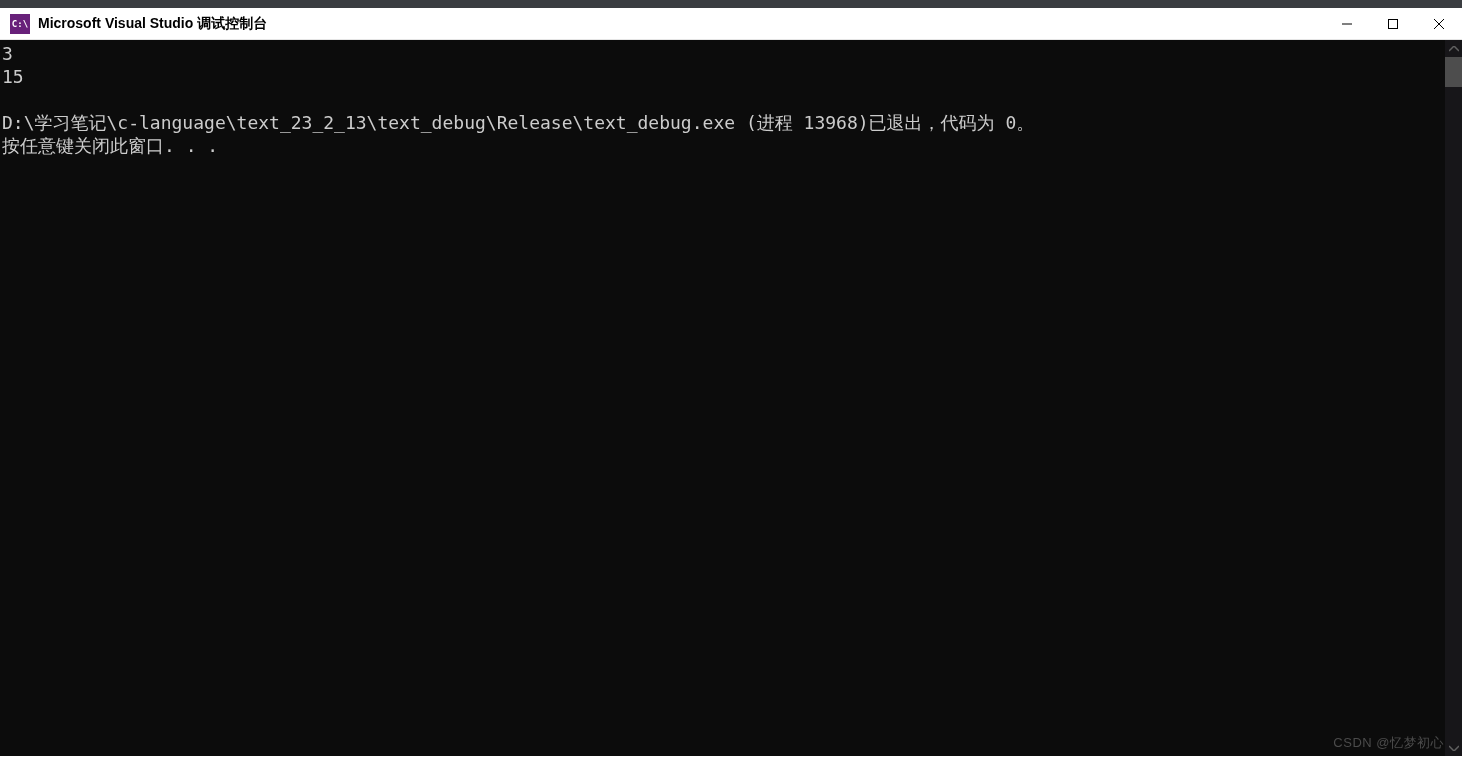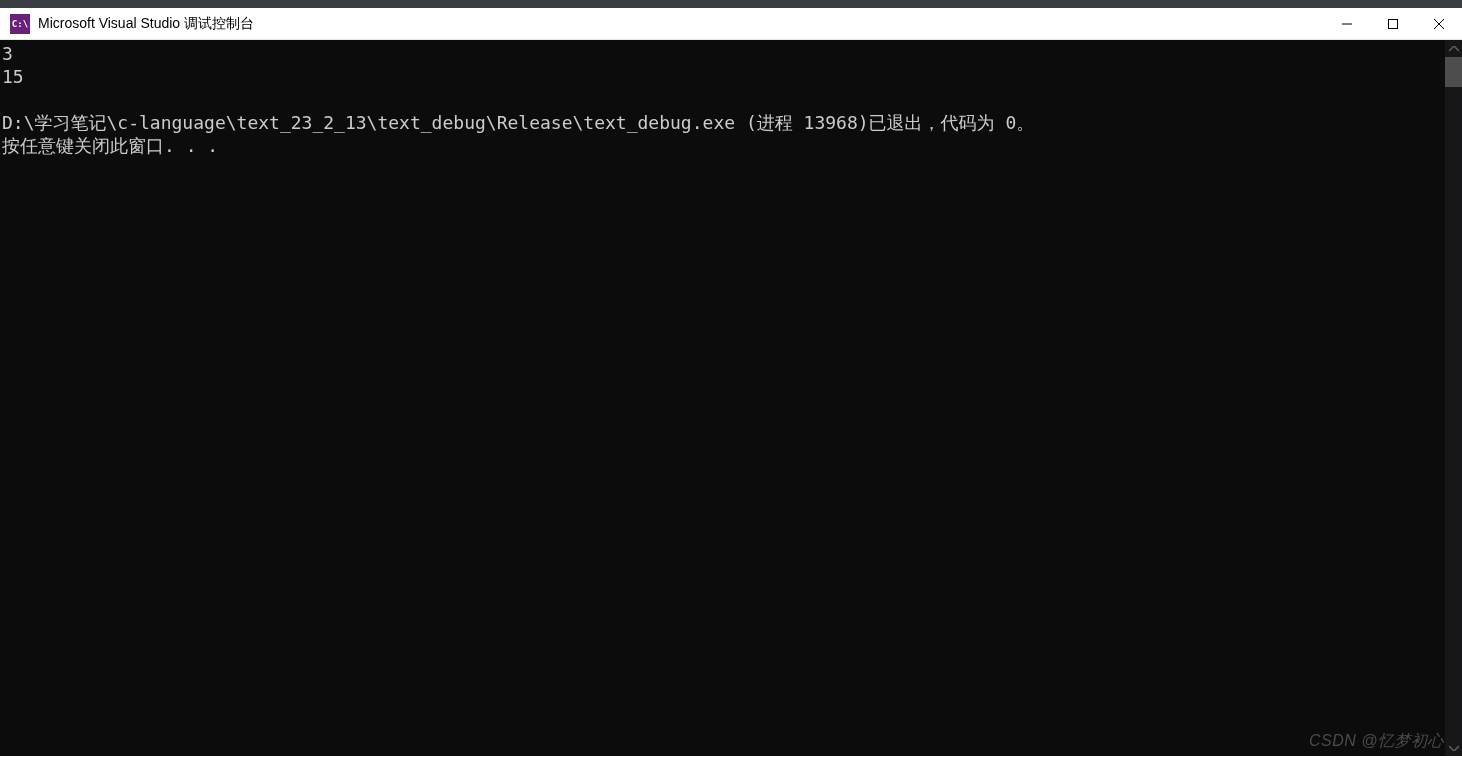--- a/index.html
+++ b/index.html
@@ -37,20 +37,21 @@
       justify-content: center;
       font-size: 9px;
       color: #fff;
       font-weight: bold;
       font-family: Consolas, monospace;
     }
     .title-text {
       margin-left: 8px;
       font-size: 14px;
       color: #000;
+      font-weight: bold;
     }
     .window-controls {
       position: absolute;
       right: 0;
       top: 0;
       height: 32px;
       display: flex;
     }
     .win-btn {
       width: 46px;
@@ -109,25 +110,24 @@
       left: 0;
       width: 17px;
       height: 30px;
       background: #4d4d4d;
       cursor: pointer;
     }
     .watermark {
       position: absolute;
       right: 18px;
       bottom: 4px;
-      font-size: 16px;
+      font-size: 13px;
       color: #4b4b4b;
       font-family: "Microsoft YaHei", sans-serif;
       letter-spacing: 0.5px;
-      font-style: italic;
     }
   </style>
 </head>
 <body>
 
 <div class="top-bar"></div>
 
 <div class="title-bar">
   <div class="app-icon">C:\</div>
   <div class="title-text">Microsoft Visual Studio 调试控制台</div>

